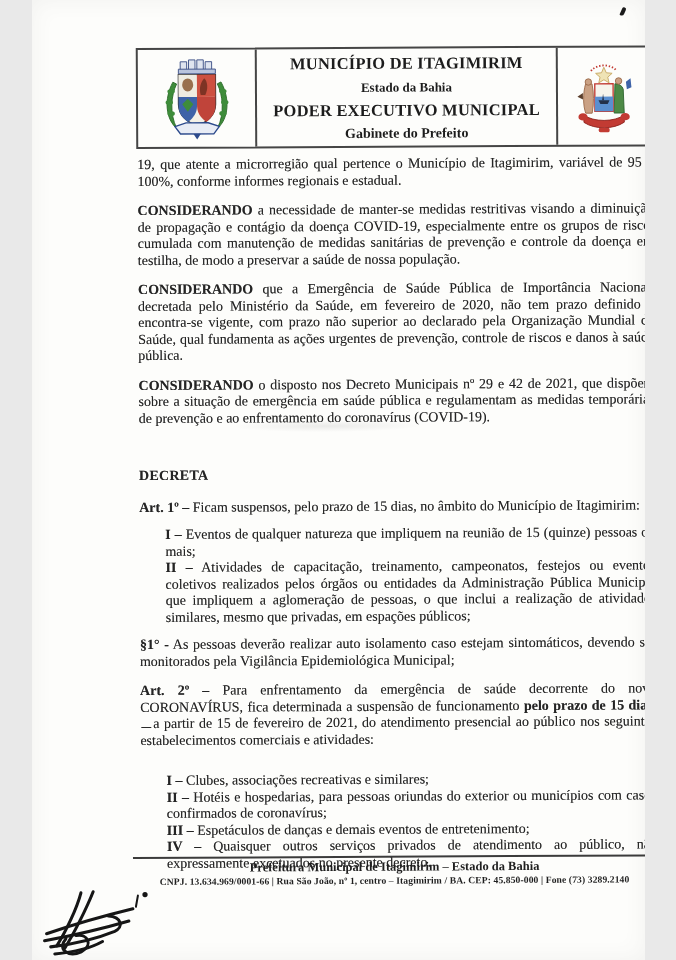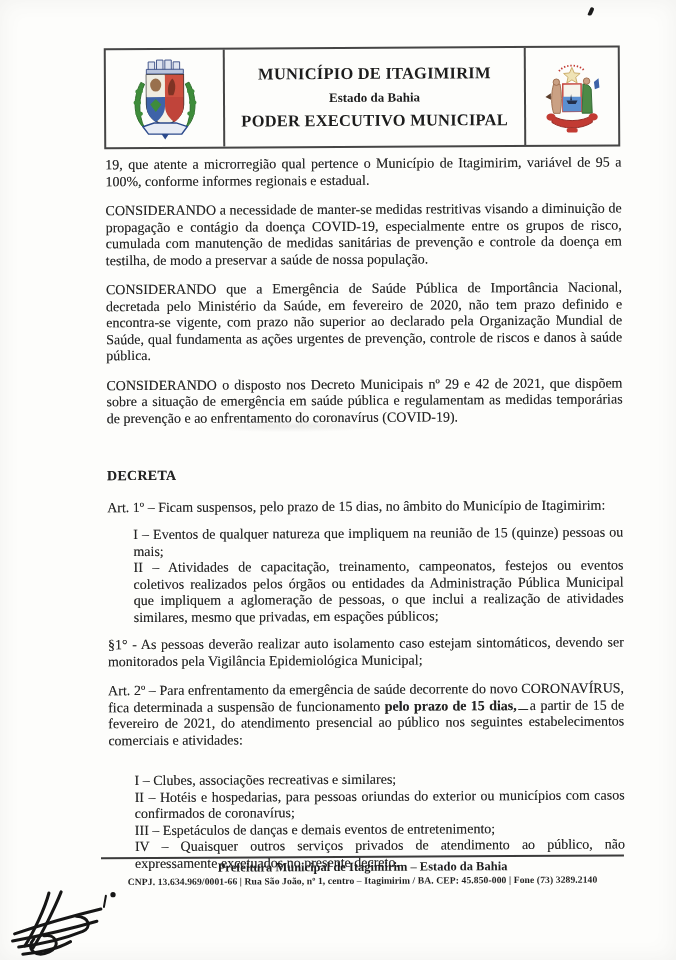--- a/index.html
+++ b/index.html
@@ -1,17 +1,17 @@
 <!DOCTYPE html>
 <html><head>
 <meta charset="utf-8">
 <style>
   html,body{margin:0;padding:0;background:#e9e9e9;}
   .page{
-    position:relative;width:676px;height:960px;margin:0 auto;
+    position:relative;width:613px;height:960px;margin:0 auto;
     background:#fdfdfb;overflow:hidden;
     box-shadow:inset 0 0 22px rgba(90,90,90,.07);
     font-family:"Liberation Serif","DejaVu Serif",serif;
     color:#242424;
   }
   .tilt{position:absolute;inset:0;transform:rotate(-0.3deg);transform-origin:50% 50%;}
 
   
   .header-box{
     position:absolute;left:106px;top:47px;width:516px;height:101px;
@@ -27,21 +27,21 @@
   .hl4{font-size:14px;line-height:21px;}
 
   
   .doc-body{
     position:absolute;left:107px;top:156px;width:516px;
     font-size:14px;line-height:16.5px;text-align:justify;
     text-shadow:0 0 .4px rgba(30,30,30,.45);
   }
   .doc-body p{margin:0;}
   .mb{margin-bottom:13px !important;}
-  .lead{font-weight:normal;}
+  .lead{font-weight:bold;}
   .decreta{margin-top:41px !important;font-weight:bold;letter-spacing:.3px;}
   .art1{margin-top:15px !important;}
   .items{margin:11px 0 0 26px;}
   .par1{margin-top:11px !important;}
   .art2{margin-top:13px !important;}
   .items2{margin:24px 0 0 26px;}
   .boldmid{font-weight:bold;}
   .underscore-gap{display:inline-block;width:10px;height:.55em;border-bottom:1.5px solid #2a2a2a;margin:0 2px 0 1px;}
 
   
@@ -99,20 +99,21 @@
           <path d="M40 46 h20 v10 c0 9 -7 15 -10 17 c-3 -2 -10 -8 -10 -17 Z" fill="#c0443a"></path>
 
           <path d="M16 78 L28 74 H52 L64 78 L58 86 H22 Z" fill="#e8ecf5" stroke="#2c4a8c" stroke-width="1.5"></path>
           <path d="M36 86 l4 6 4 -6 Z" fill="#2c4a8c"></path>
         </svg>
       </div>
       <div class="hcell hcell-center">
         <div class="hl1">MUNICÍPIO DE ITAGIMIRIM</div>
         <div class="hl2">Estado da Bahia</div>
         <div class="hl3">PODER EXECUTIVO MUNICIPAL</div>
+        <div class="hl4">Gabinete do Prefeito</div>
       </div>
       <div class="hcell hcell-right">
         <svg width="66" height="84" viewBox="0 0 72 88">
 
           <path d="M22 16 C28 8 44 8 50 16" fill="none" stroke="#c23b33" stroke-width="2" stroke-dasharray="1.5 2"></path>
 
           <path d="M36 12 l2.6 6 6.4.6 -4.8 4.2 1.4 6.2 -5.6 -3.4 -5.6 3.4 1.4 -6.2 -4.8 -4.2 6.4 -.6 Z" fill="#efe3b5" stroke="#c7a864" stroke-width="1"></path>
 
           <path d="M16 30 c-3 10 -3 24 0 32 l7 0 c2 -10 2 -22 0 -32 Z" fill="#caa184" stroke="#9c6b4a" stroke-width="1"></path>
           <circle cx="19" cy="28" r="3.5" fill="#caa184" stroke="#9c6b4a" stroke-width="1"></circle>

